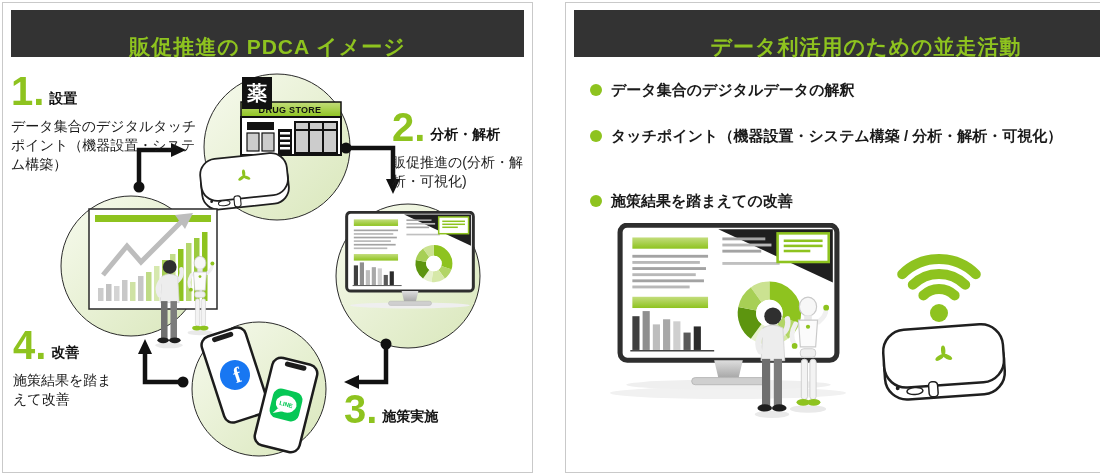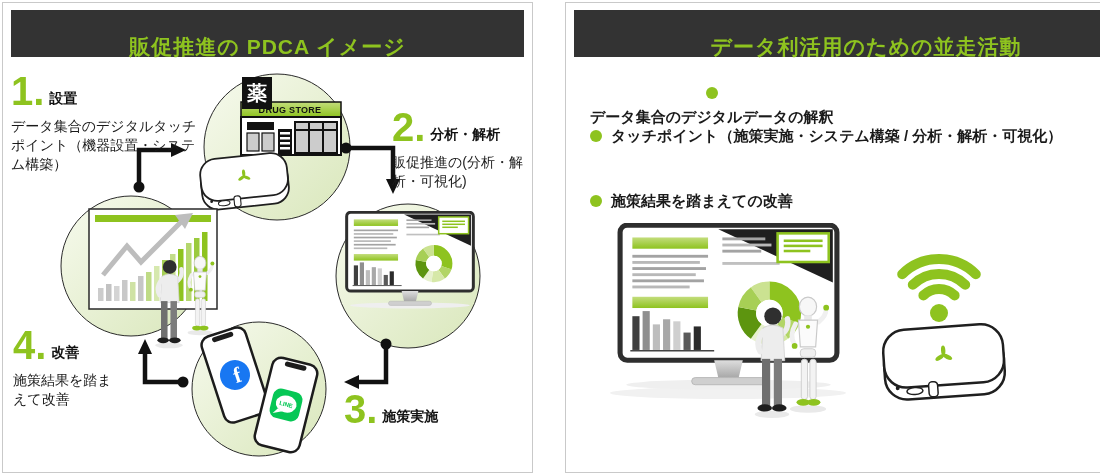--- a/index.html
+++ b/index.html
@@ -44,21 +44,21 @@
     background:#111; color:#fff; font-size:20px; font-weight:bold;
     display:flex; align-items:center; justify-content:center;
   }
   .drug-store-label{
     position:absolute; left:240px; top:102px; width:94px; text-align:center;
     font-size:9px; font-weight:bold; color:#111; letter-spacing:0.3px;
   }
 
   
   .bullet{ position:absolute; left:24px; display:flex; align-items:center; gap:9px; height:22px; }
-  #bullet-0{ top:84px;flex-direction:column; } #bullet-1{ top:122px; } #bullet-2{ top:151px;margin-top:36px; }
+  #bullet-0{ top:76px; } #bullet-1{ top:122px; } #bullet-2{ top:151px;margin-top:36px; }
   .bullet-dot{ width:12px; height:12px; border-radius:50%; background:var(--green); flex:0 0 auto; }
   .bullet-text{ font-size:15px; font-weight:bold; color:#1a1a1a; white-space:nowrap; }
 </style>
 </head>
 <body>
 
 <svg width="0" height="0" style="position:absolute" aria-hidden="true">
   <defs>
     <linearGradient id="gCircle" x1="0" y1="0" x2="1" y2="1">
       <stop offset="0" stop-color="#f7faee"></stop>
@@ -307,21 +307,21 @@
   <div class="panel-header">
     <span class="panel-title">データ利活用のための並走活動</span>
   </div>
 
   <div class="bullet" id="bullet-0">
     <span class="bullet-dot"></span>
     <span class="bullet-text">データ集合のデジタルデータの解釈</span>
   </div>
   <div class="bullet" id="bullet-1">
     <span class="bullet-dot"></span>
-    <span class="bullet-text">タッチポイント（施策実施・システム構築 / 分析・解析・可視化）</span>
+    <span class="bullet-text">タッチポイント（機器設置・システム構築 / 分析・解析・可視化）</span>
   </div>
   <div class="bullet" id="bullet-2">
     <span class="bullet-dot"></span>
     <span class="bullet-text">施策結果を踏まえての改善</span>
   </div>
 
   <svg class="layer" width="533" height="471" viewBox="0 0 533 471">
     <ellipse cx="162" cy="390" rx="118" ry="6" fill="#f1f1f1"></ellipse>
     <g transform="translate(50,220)">
       <use href="#sym-monitor" width="225" height="168"></use>

